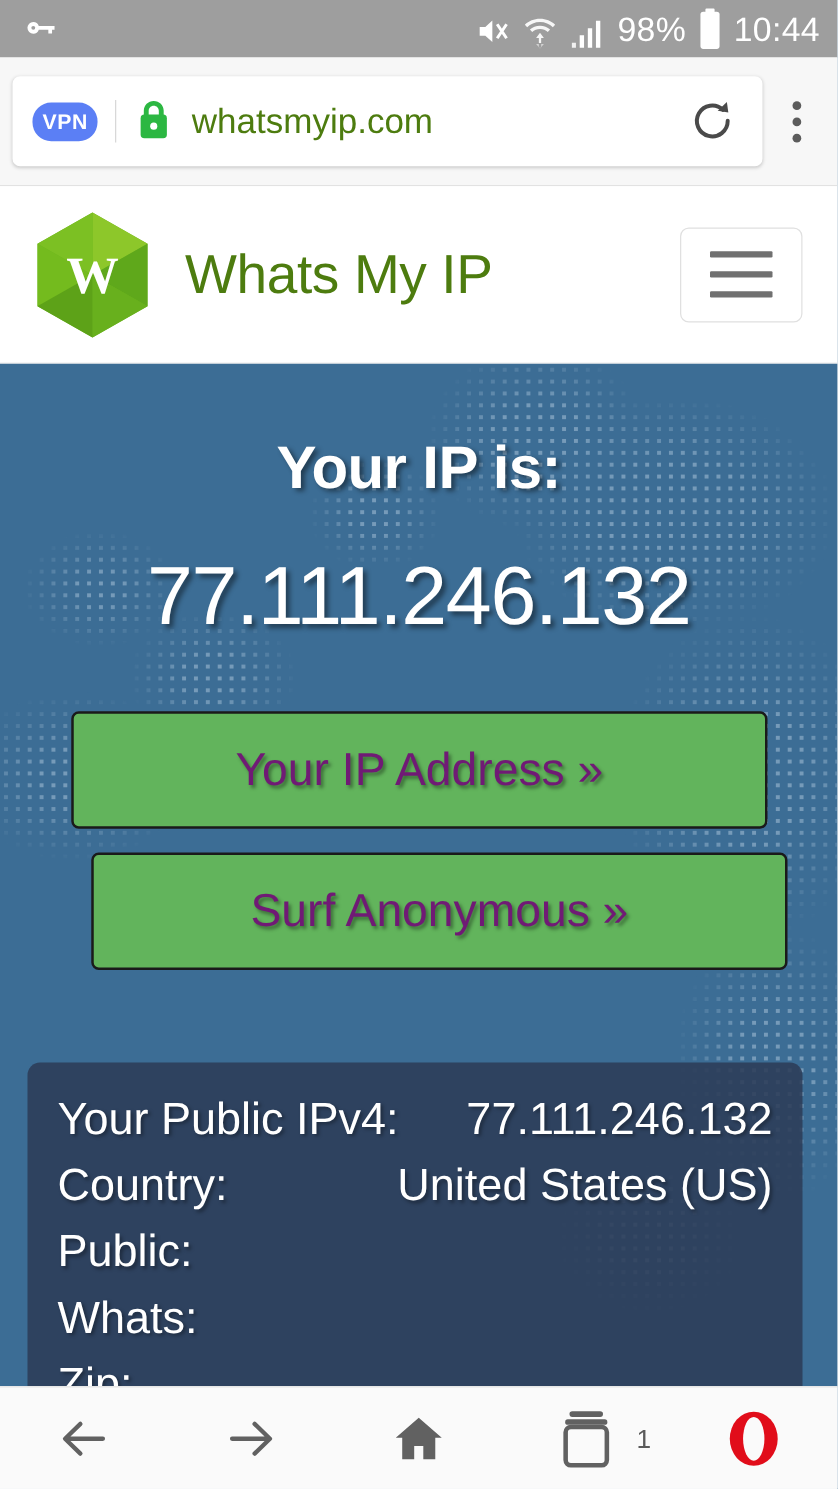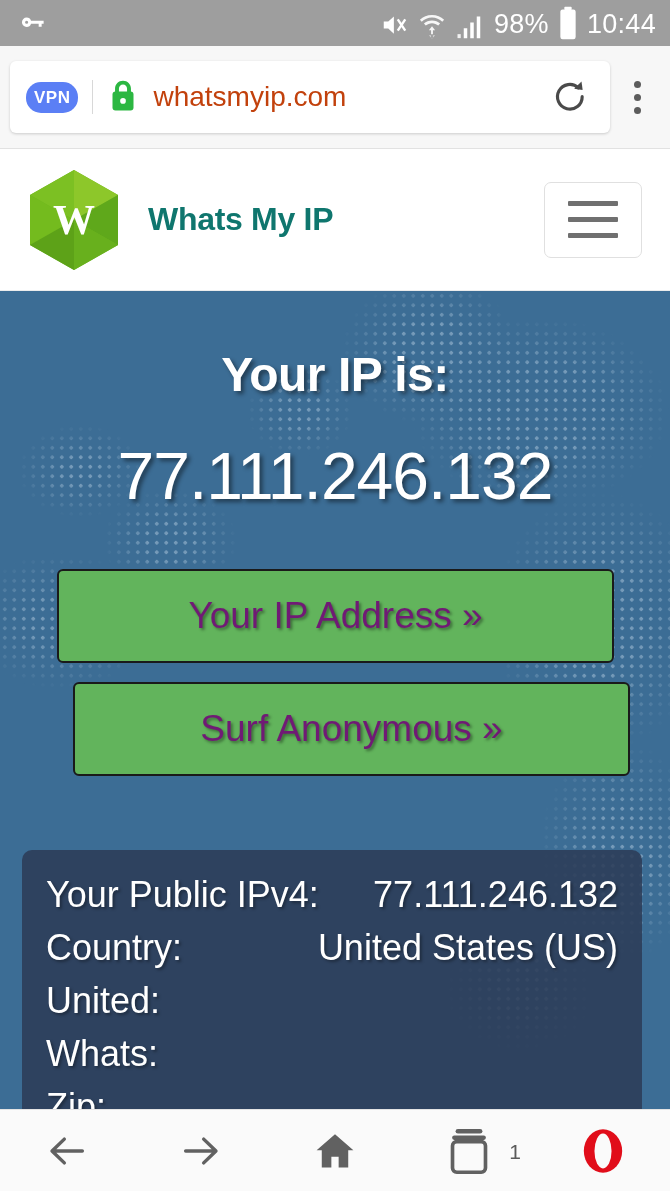--- a/index.html
+++ b/index.html
@@ -31,40 +31,40 @@
     flex:1; height:72px; background:#fff; border-radius:6px;
     box-shadow:0 1px 3px rgba(0,0,0,.18);
     display:flex; align-items:center; padding:0 14px 0 16px;
   }
   .vpn-badge {
     background:#5b7ff5; color:#fff; font-size:17px; font-weight:bold;
     border-radius:15px; padding:7px 8px; letter-spacing:.5px; line-height:1;
   }
   .vdiv { width:1px; height:34px; background:#d8d8d8; margin:0 14px; }
   .url-text {
-    flex:1; font-size:28px; color:#c2410c; margin-left:14px;
+    flex:1; font-size:28px; color:#4d7c0f; margin-left:14px;
     white-space:nowrap; overflow:hidden;
   }
   .reload-btn { padding:4px 6px; display:flex; align-items:center; }
   .kebab {
     width:46px; display:flex; flex-direction:column; align-items:center;
     gap:6px; margin-left:4px;
   }
   .kebab i { width:7px; height:7px; border-radius:50%; background:#5c5c5c; display:block; }
 
   
   .siteheader {
     position:absolute; top:149px; left:0; width:670px; height:142px;
     background:#fff; display:flex; align-items:center; padding:0 28px 0 26px;
     border-bottom:1px solid #ececec;
   }
   .logo { width:96px; height:104px; flex:none; }
   .sitetitle {
-    font-size:32px; color:#0f766e; margin-left:26px; flex:1;
-    letter-spacing:-.3px; white-space:nowrap;font-weight:bold;
+    font-size:44px; color:#4d7c0f; margin-left:26px; flex:1;
+    letter-spacing:-.3px; white-space:nowrap;
   }
   .hamburger {
     width:98px; height:76px; border:1.5px solid #e0e0e0; border-radius:7px;
     background:#fff; display:flex; flex-direction:column;
     justify-content:center; align-items:center; gap:11px; flex:none;
   }
   .hamburger i { width:50px; height:5px; background:#707070; border-radius:1px; display:block; }
 
   
   .hero {
@@ -239,21 +239,21 @@
       <div class="infopanel">
         <div class="inforow">
           <span class="lbl">Your Public IPv4:</span>
           <span class="val">77.111.246.132</span>
         </div>
         <div class="inforow">
           <span class="lbl">Country:</span>
           <span class="val">United States (US)</span>
         </div>
         <div class="inforow">
-          <span class="lbl">United:</span>
+          <span class="lbl">Public:</span>
           <span class="val"></span>
         </div>
         <div class="inforow">
           <span class="lbl">Whats:</span>
           <span class="val"></span>
         </div>
         <div class="inforow">
           <span class="lbl">Zip:</span>
           <span class="val"></span>
         </div>

